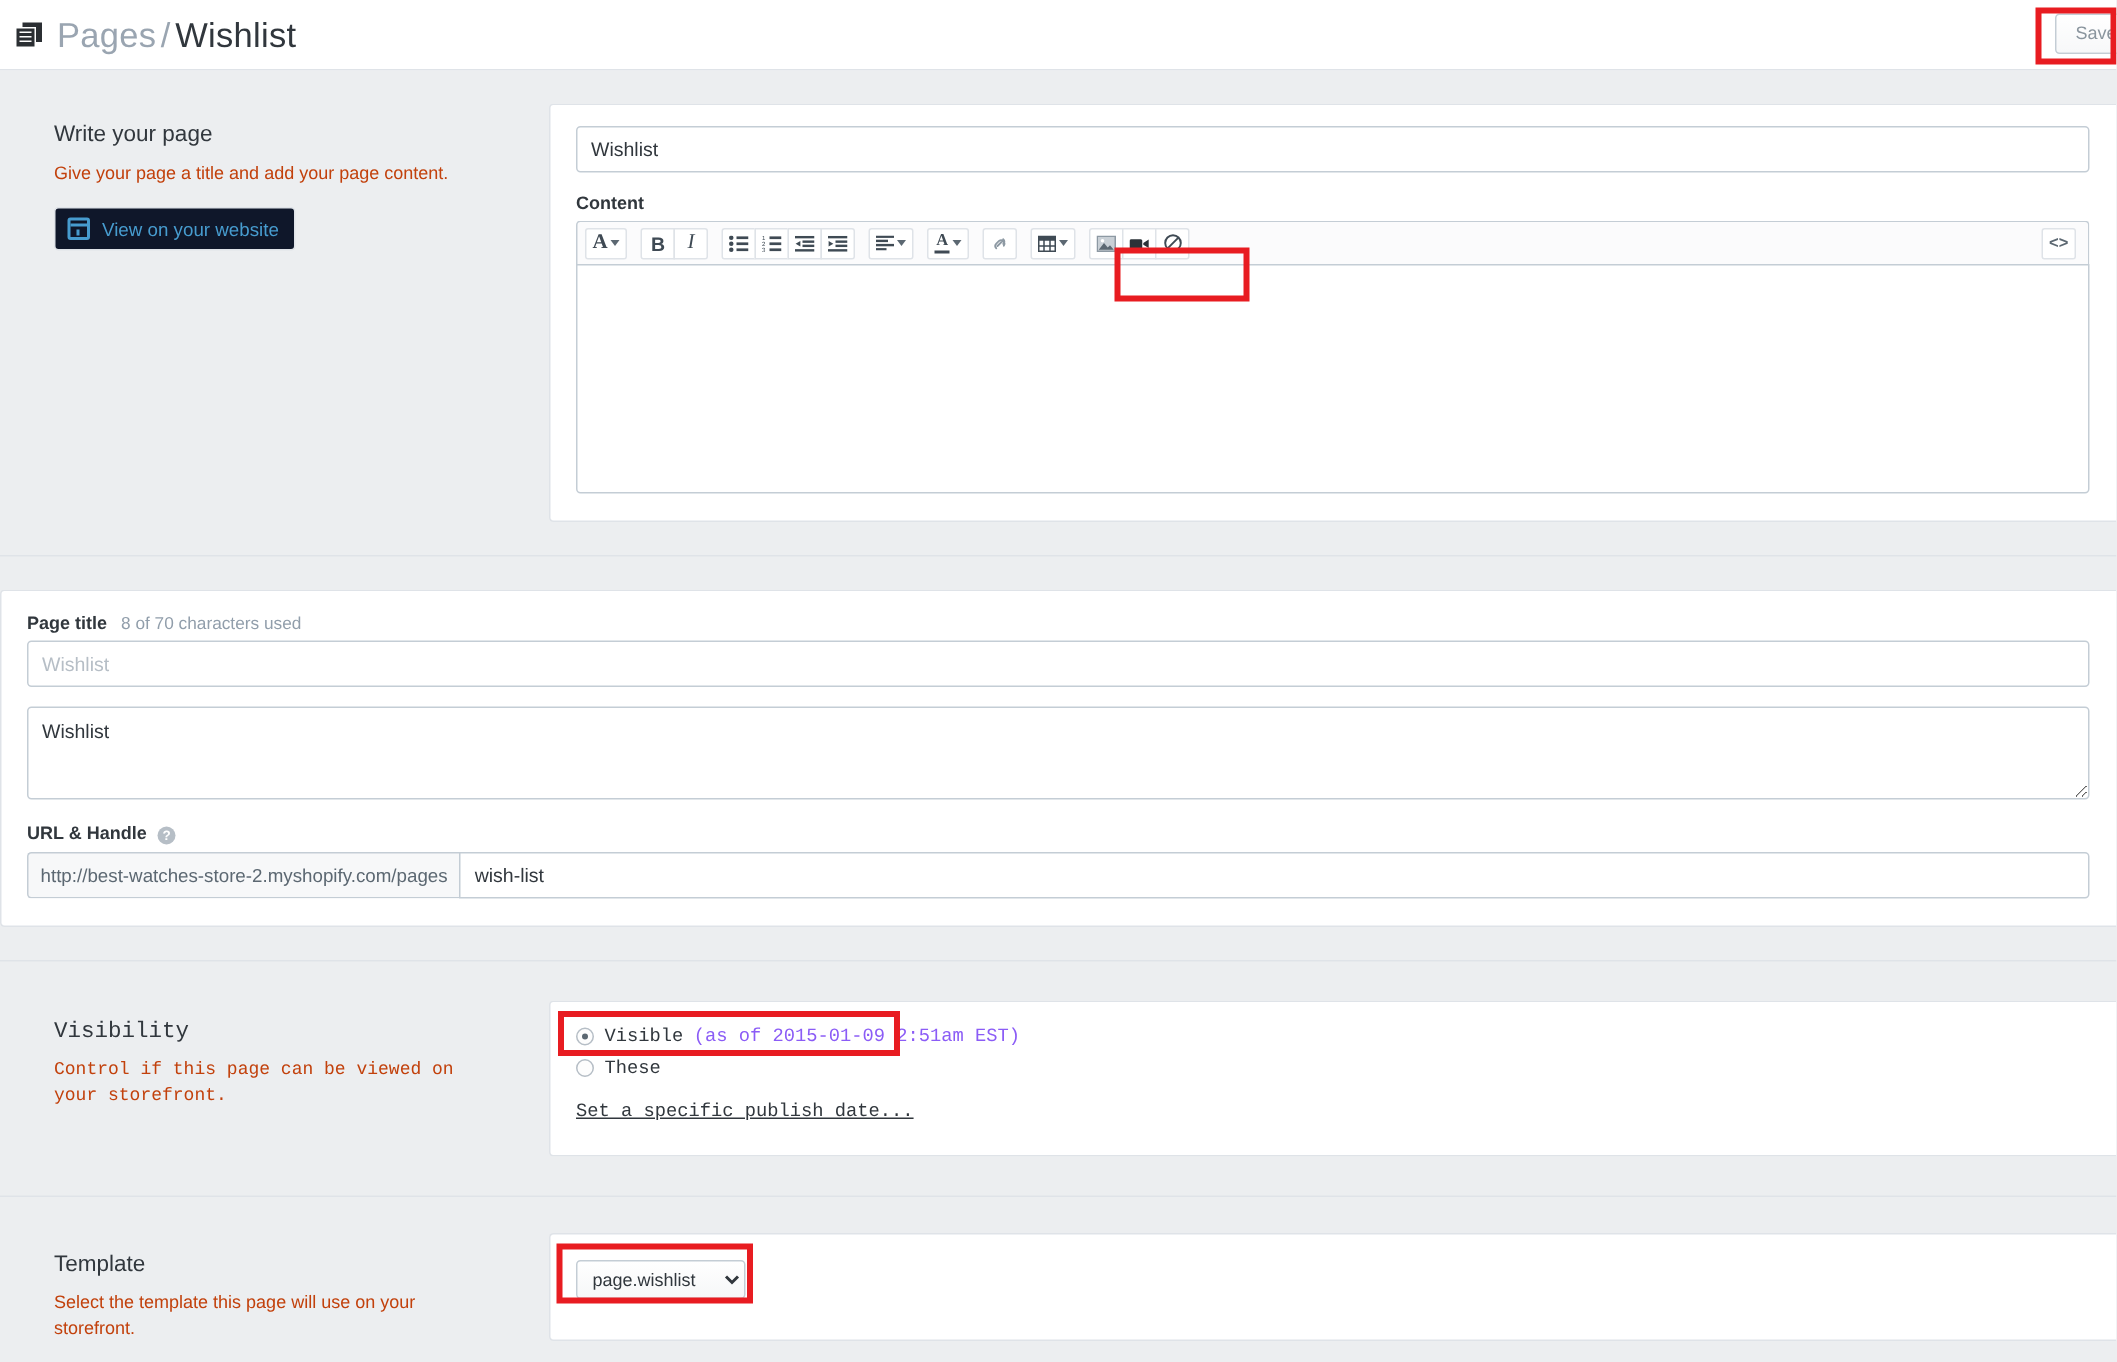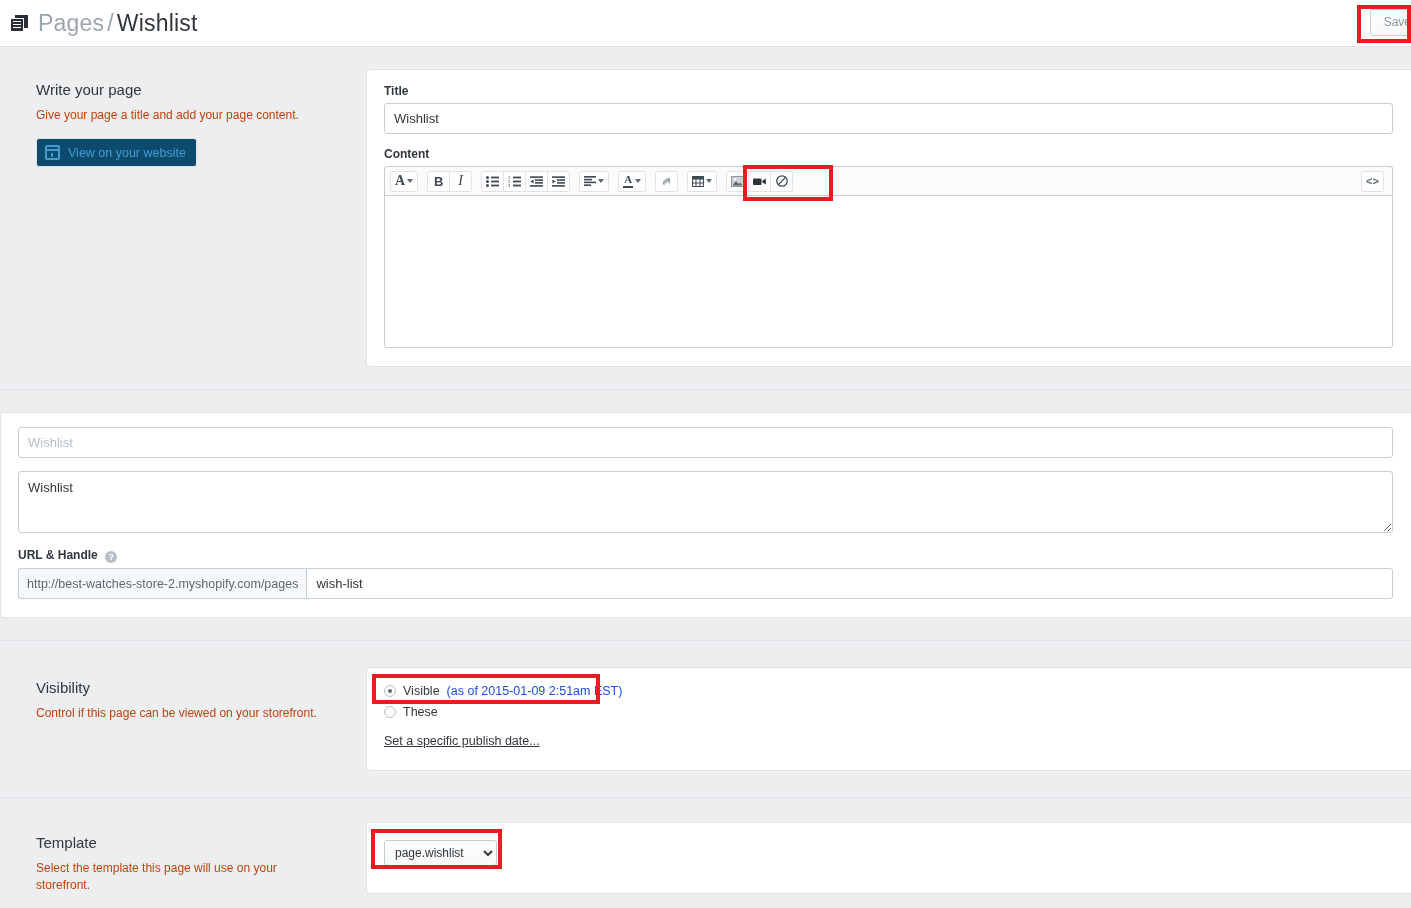--- a/index.html
+++ b/index.html
@@ -109,21 +109,21 @@
     border-radius: 3px 0 0 3px;
     padding: 14px 18px 18px 17px;
     position: relative;
   }
 
   .view-btn {
     margin-top: 14px;
     display: inline-flex;
     align-items: center;
     gap: 8px;
-    background: #0c4a6e;
+    background: #0f172a;
     border: 1px solid #dfe3e8;
     border-radius: 3px;
     padding: 6px 10px 6px 8px;
     color: #479ccf;
     font-size: 12.5px;
     cursor: pointer;
   }
   .win-icon {
     width: 15px; height: 15px;
     border: 2px solid #479ccf;
@@ -275,21 +275,21 @@
     flex: none;
   }
   .rad.on::after {
     content: "";
     position: absolute;
     left: 3px; top: 3px;
     width: 4px; height: 4px;
     border-radius: 50%;
     background: #5c6872;
   }
-  .dim { color: #1d4ed8; }
+  .dim { color: #8b5cf6; }
   .pubdate {
     display: inline-block;
     margin-top: 8px;
     color: #31373d;
     font-size: 12.5px;
     text-decoration: underline;
     cursor: pointer;
   }
 
   select.tpl {
@@ -329,21 +329,20 @@
 <div class="section">
   <div class="sec-aside">
     <h2>Write your page</h2>
     <p>Give your page a title and add your page content.</p>
     <div class="view-btn">
       <span class="win-icon"></span>
       <span>View on your website</span>
     </div>
   </div>
   <div class="sec-main">
-    <label class="fld">Title</label>
     <input class="inp" value="Wishlist" style="">
 
     <div style="height:13px"></div>
     <label class="fld">Content</label>
 
     <div class="editor-tb">
       <div class="tgrp">
         <div class="tbtn solo">
           <span class="serifA">A</span>
           <span class="caret"></span>
@@ -463,38 +462,42 @@
       </div>
     </div>
     <div class="editor-body"></div>
 
     <div class="anno" style="left:376px; top:95px; width:90px; height:36px;"></div>
   </div>
 </div>
 
 <div class="section">
   <div class="sec-main">
+    <label class="fld">
+      <span>Page title</span>
+      <span class="counter">8 of 70 characters used</span>
+    </label>
     <input class="inp" placeholder="Wishlist" style="">
 
     <div style="height:13px"></div>
     <textarea class="inp" style="">Wishlist</textarea>
 
     <div style="height:12px"></div>
     <label class="fld">
       <span>URL &amp; Handle</span>
       <span class="help-dot">?</span>
     </label>
     <div class="url-row">
       <span class="url-prefix">http://best-watches-store-2.myshopify.com/pages</span>
       <input class="inp url-handle" value="wish-list" style="">
     </div>
   </div>
 </div>
 
-<div class="section" style="padding-top:26px;padding-bottom:26px;">
+<div class="section" style="padding-top:26px;padding-bottom:26px;font-family:Liberation Mono, monospace;">
   <div class="sec-aside">
     <h2>Visibility</h2>
     <p>Control if this page can be viewed on your storefront.</p>
   </div>
   <div class="sec-main" style="padding-top:16px;padding-bottom:22px;">
     <div class="radio-row">
       <span class="rad on"></span>
       <span>Visible</span>
       <span class="dim">(as of 2015-01-09 2:51am EST)</span>
     </div>

